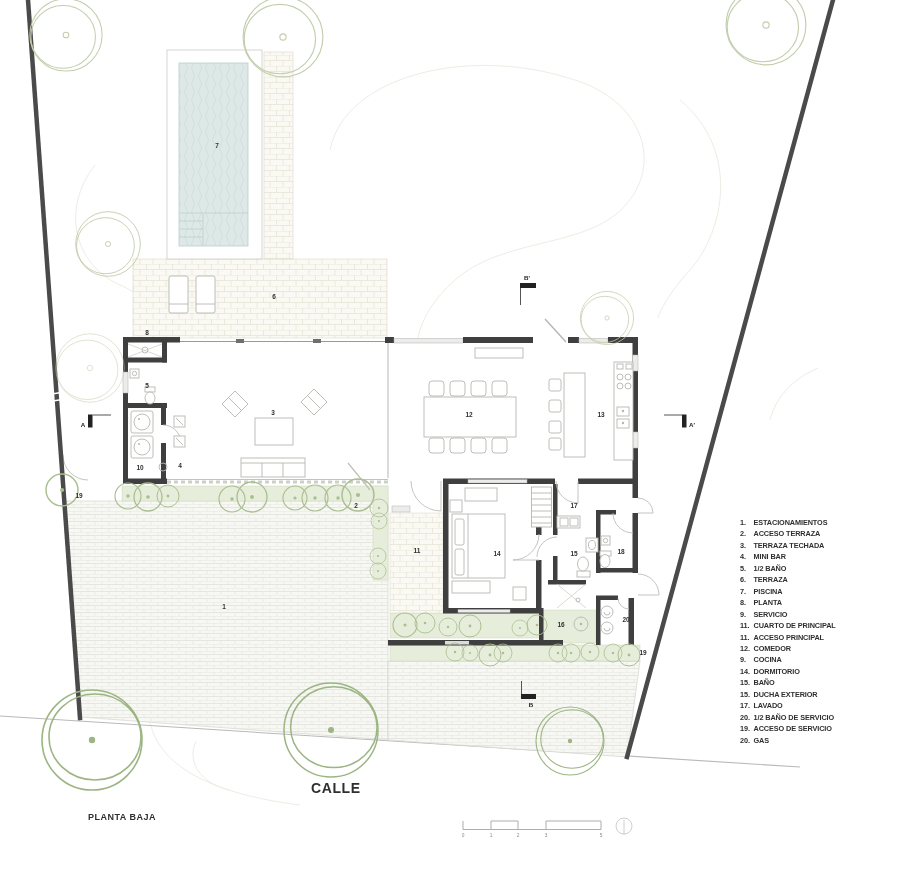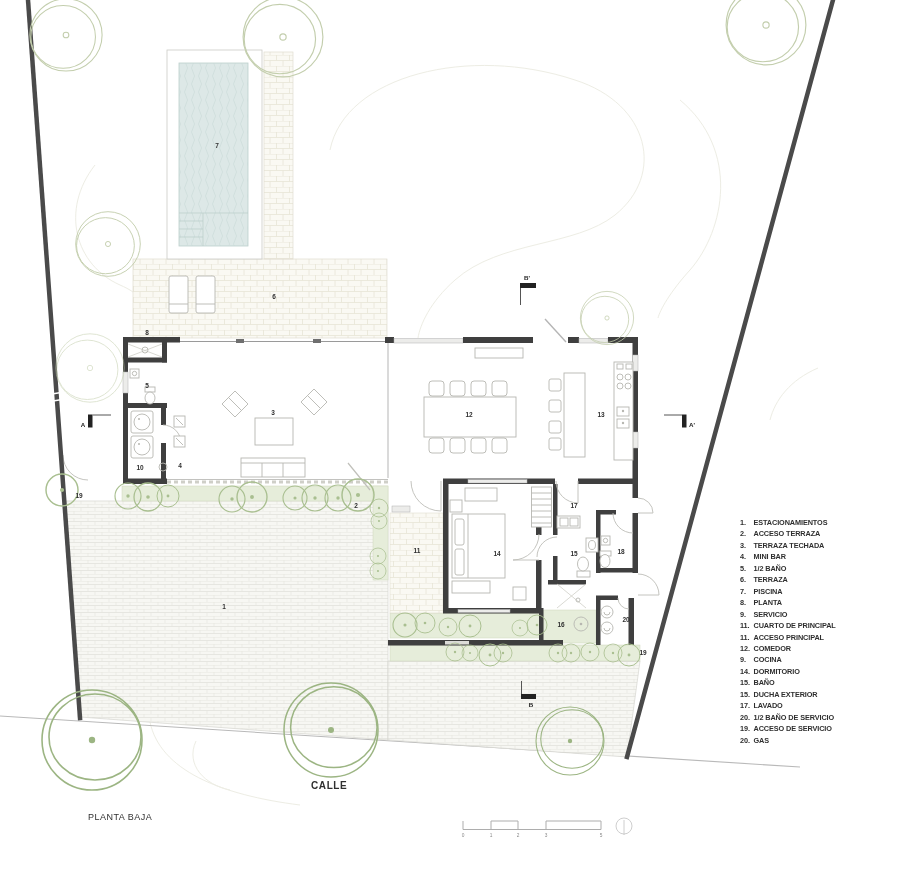--- a/index.html
+++ b/index.html
@@ -3,23 +3,23 @@
 <meta charset="utf-8">
 <style>
   html,body{margin:0;padding:0;background:#fff}
   .stage{position:relative;width:900px;height:891px;background:#fff;overflow:hidden;
          font-family:"Liberation Sans",sans-serif}
   .stage svg{position:absolute;left:0;top:0}
   .legend{position:absolute;left:740px;top:517px;color:var(--text,#2f2f2f)}
   .lrow{display:flex;font-size:7.3px;font-weight:bold;line-height:11.45px;
         letter-spacing:-0.1px;white-space:nowrap}
   .lnum{width:13.5px;flex:none}
-  .title{position:absolute;left:88px;top:812px;font-size:9px;font-weight:normal;
+  .title{position:absolute;left:88px;top:812px;font-size:9px;font-weight:bold;
          letter-spacing:.5px;color:var(--text,#2f2f2f)}
-  .calle{position:absolute;left:311px;top:780px;font-size:10px;font-weight:bold;
+  .calle{position:absolute;left:311px;top:780px;font-size:14px;font-weight:bold;
          letter-spacing:.6px;color:var(--text,#2f2f2f)}
   .w{fill:var(--wall,#3f3f3f)}
   .f{fill:#fff;stroke:#b7b7b1;stroke-width:.9}
   .fn{fill:none;stroke:#b7b7b1;stroke-width:.9}
   .dr{fill:none;stroke:#bdbdb8;stroke-width:.9}
   .win{fill:#ececea;stroke:#b0b0b0;stroke-width:.5}
   .rn{font:bold 6.5px "Liberation Sans",sans-serif;fill:var(--text,#2f2f2f);text-anchor:middle}
   .sec{font:bold 6.2px "Liberation Sans",sans-serif;fill:#1d1d1d;text-anchor:middle}
   .tick{font:4.8px "Liberation Sans",sans-serif;fill:#8a8a8a;text-anchor:middle}
   .contour{fill:none;stroke:#ededE4;stroke-width:1}

